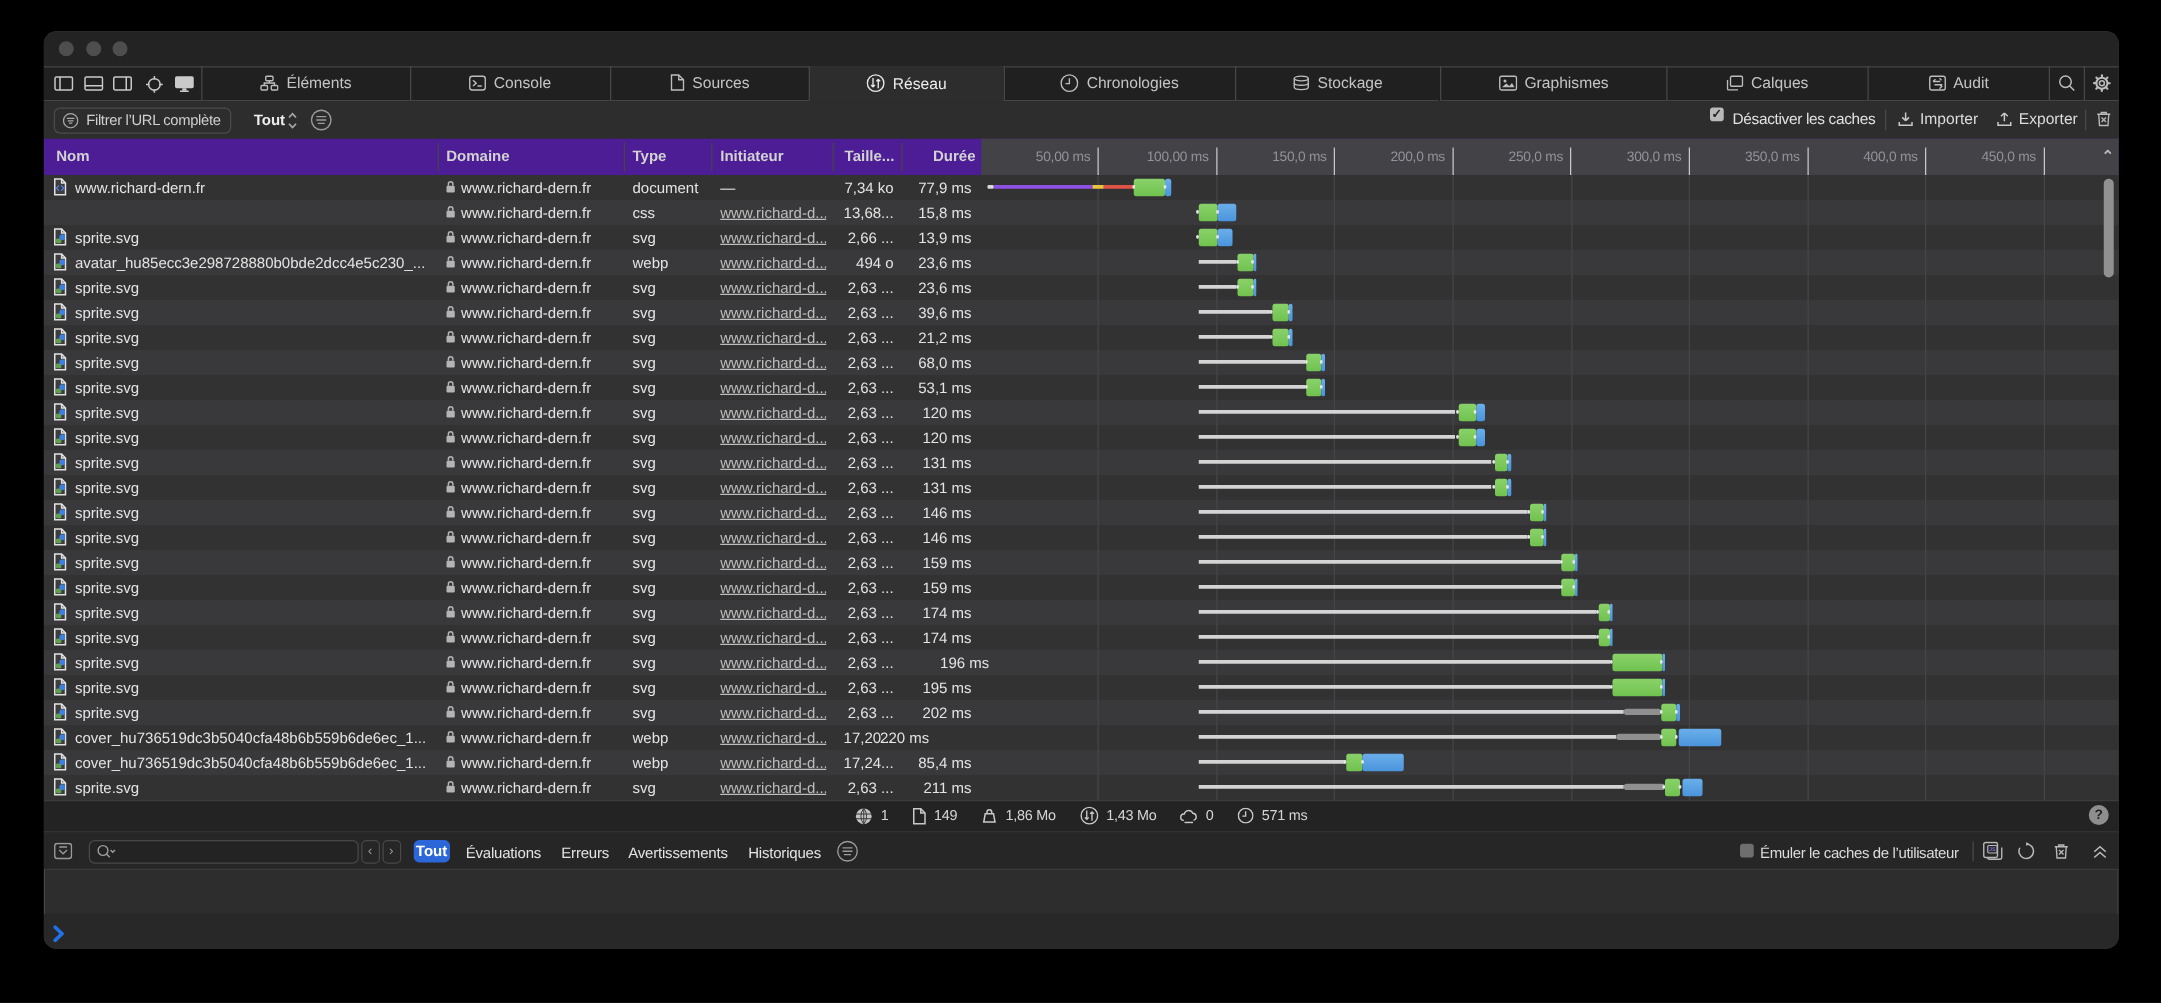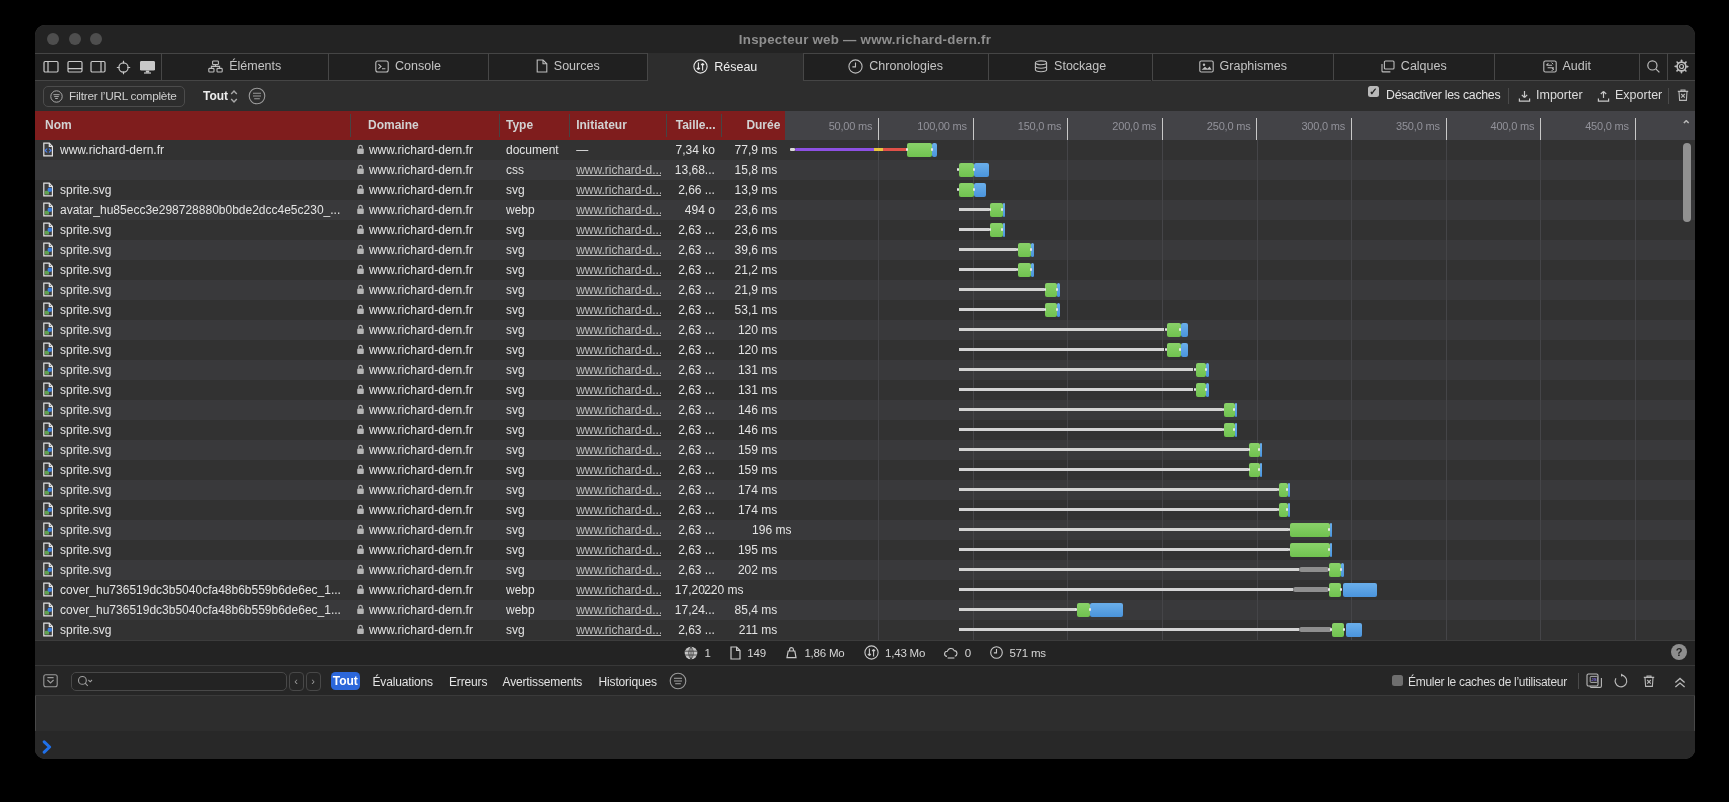--- a/index.html
+++ b/index.html
@@ -9,21 +9,21 @@
 .abs{position:absolute}
 #titlebar{left:0;top:0;width:100%;height:28px;background:#232323;}
 #title{width:100%;text-align:center;top:6.5px;color:#8f8f8f;font-size:13.3px;font-weight:bold;letter-spacing:0.25px}
 .tl{width:12px;height:12px;border-radius:50%;background:#4e4e4e;top:8px}
 #tabbar{left:0;top:28px;width:100%;height:27.5px;background:#202020;border-top:1px solid #454545}
 .tab{position:absolute;top:28px;height:27.5px;display:flex;align-items:center;justify-content:center;gap:6px;
  color:#c4c4c4;font-size:12.5px;border-left:1px solid #474747;border-bottom:1px solid #454545}
 .tab.sel{background:#2d2d2d;border-bottom:none;color:#ededed}
 #sidebot{left:0;top:55px;width:126.5px;height:1px;background:#454545}
 #filterbar{left:0;top:55.5px;width:100%;height:30px;background:#2d2d2d}
-#thead{left:0;top:85.5px;width:100%;height:29px;background:#7f1d1d;color:#d2d2d2;font-size:12px;font-weight:bold}
+#thead{left:0;top:85.5px;width:100%;height:29px;background:#4c1d95;color:#d2d2d2;font-size:12px;font-weight:bold}
 .hcol{position:absolute;top:7px}
 .hsep{position:absolute;top:3px;height:23px;width:1px;background:#454545}
 #ruler{position:absolute;left:750.3px;top:0;width:909.7px;height:29px;background:#434347}
 .rlab{position:absolute;top:9px;color:#92929a;font-size:11px;font-weight:normal;text-align:right;width:70px;letter-spacing:-0.2px}
 .rtick{position:absolute;top:7px;height:22px;width:1px;background:#c8c8c8}
 #rows{left:0;top:114.5px;width:100%;height:500px;background:#323232}
 .row{position:absolute;left:0;width:100%;height:20px}
 .row.even{background:#39393b}
 .grid{position:absolute;top:0;width:1px;height:500px;background:#454548;z-index:1}
 .cell{position:absolute;top:0;height:20px;display:flex;align-items:center;color:#e4e4e4;font-size:12px;white-space:nowrap;overflow:hidden}
@@ -49,21 +49,20 @@
 .chk{width:11px;height:11px;border-radius:2.5px}
 .vsep{width:1px;height:16px;background:#4a4a4a}
 #scrollbar{left:1647.5px;top:118px;width:8.5px;height:79px;border-radius:4.5px;background:#919191}
 
 </style></head><body>
 <div id="win">
 <div class="abs" id="titlebar"></div>
 <div class="abs tl" style="left:12.2px"></div>
 <div class="abs tl" style="left:33.5px"></div>
 <div class="abs tl" style="left:54.5px"></div>
-<div class="abs" id="title">Inspecteur web — www.richard-dern.fr</div>
 <div class="abs" id="tabbar"></div>
 <div class="abs" id="sidebot"></div>
 <div class="abs" style="left:7.5px;top:35px"><svg width="16" height="14" viewBox="0 0 16 14" style="">
         <rect x="1" y="1.5" width="14" height="10.5" rx="1.2" fill="none" stroke="#c9c9c9" stroke-width="1.2"></rect>
         <line x1="5" y1="1.5" x2="5" y2="12" stroke="#c9c9c9" stroke-width="1.2"></line>
       </svg></div>
 <div class="abs" style="left:31.5px;top:35px"><svg width="16" height="14" viewBox="0 0 16 14" style="">
         <rect x="1" y="1.5" width="14" height="10.5" rx="1.2" fill="none" stroke="#c9c9c9" stroke-width="1.2"></rect>
         <line x1="1" y1="8.6" x2="15" y2="8.6" stroke="#c9c9c9" stroke-width="1.2"></line>
       </svg></div>
@@ -206,21 +205,21 @@
         <path d="M1.4 8.6 V11.2 H11.6 V8.6" fill="none" stroke="#c9c9c9" stroke-width="1.2"></path>
       </svg></div>
 <div class="abs" style="left:1580px;top:63px;color:#dcdcdc;font-size:12.5px">Exporter</div>
 <div class="abs vsep" style="left:1633px;top:63px"></div>
 <div class="abs" style="left:1641px;top:62.5px"><svg width="14" height="14" viewBox="0 0 14 14" style="">
         <path d="M1.8 3.4 H12.2 M5 3.4 V2 H9 V3.4 M3 3.4 L3.6 12.4 H10.4 L11 3.4" fill="none" stroke="#b9b9b9" stroke-width="1.1"></path>
         <path d="M5.2 6 L8.8 9.6 M8.8 6 L5.2 9.6" fill="none" stroke="#b9b9b9" stroke-width="1.1"></path>
       </svg></div>
 <div class="abs" id="thead">
 <div class="hcol" style="left:10px">Nom</div>
-<div class="hcol" style="left:333px">Domaine</div>
+<div class="hcol" style="left:322px">Domaine</div>
 <div class="hcol" style="left:471.0px">Type</div>
 <div class="hcol" style="left:541.2px">Initiateur</div>
 <div class="hcol" style="left:640.7px">Taille...</div>
 <div class="hcol rt" style="left:685.9px;width:59.5px;text-align:right">Durée</div>
 <div class="hsep" style="left:315.4px"></div>
 <div class="hsep" style="left:463.5px"></div>
 <div class="hsep" style="left:533.7px"></div>
 <div class="hsep" style="left:630.7px"></div>
 <div class="hsep" style="left:685.9px"></div>
 <div id="ruler">
@@ -453,21 +452,21 @@
             <rect x="1.2" y="4.6" width="6.6" height="5.4" rx="1" fill="#b4b4b4"></rect>
             <path d="M2.7 4.6 V3.2 a1.8 1.8 0 0 1 3.6 0 V4.6" fill="none" stroke="#b4b4b4" stroke-width="1.2"></path>
           </svg>
           <span>www.richard-dern.fr</span>
         </div>
 <div class="cell" style="left:471.0px;width:61.200000000000045px">svg</div>
 <div class="cell" style="left:541.2px;width:85.0px">
           <span class="lnk">www.richard-d...</span>
         </div>
 <div class="cell rt" style="left:630.7px;width:49.19999999999993px">2,63 ...</div>
-<div class="cell rt" style="left:685.9px;width:56.39999999999998px">21,9 ms</div>
+<div class="cell rt" style="left:685.9px;width:56.39999999999998px">68,0 ms</div>
 <div class="bar bline" style="left:923.5px;width:85.0px"></div>
 <div class="bar bgreen" style="left:1010.0px;width:12.0px"></div>
 <div class="bar bblue" style="left:1022.0px;width:2.5px"></div>
 <div class="dot" style="left:1008.7px"></div>
 <div class="dot" style="left:1020.7px"></div>
 </div>
 <div class="row" style="top:160px">
 <div class="cell" style="left:7px;width:303.4px;gap:6px">
           <svg width="12" height="15" viewBox="0 0 12 15" style="flex:none">
             <path d="M1.8 1.2 H7.3 L10.4 4.4 V13.8 H1.8 Z" fill="#3e3e3e" stroke="#e2e2e2" stroke-width="1.2"></path>

